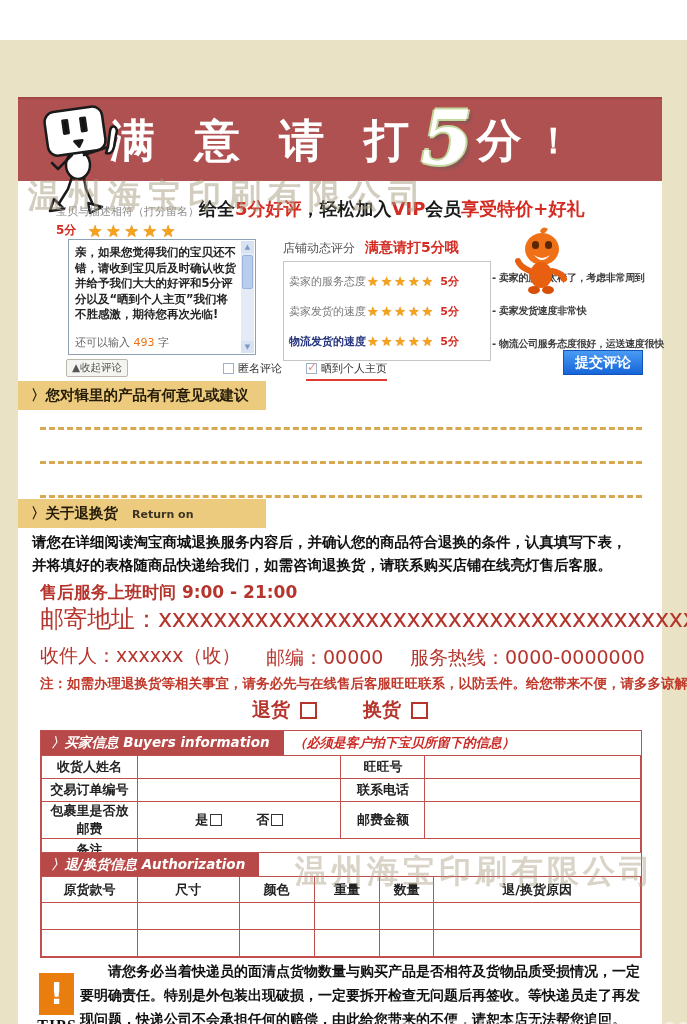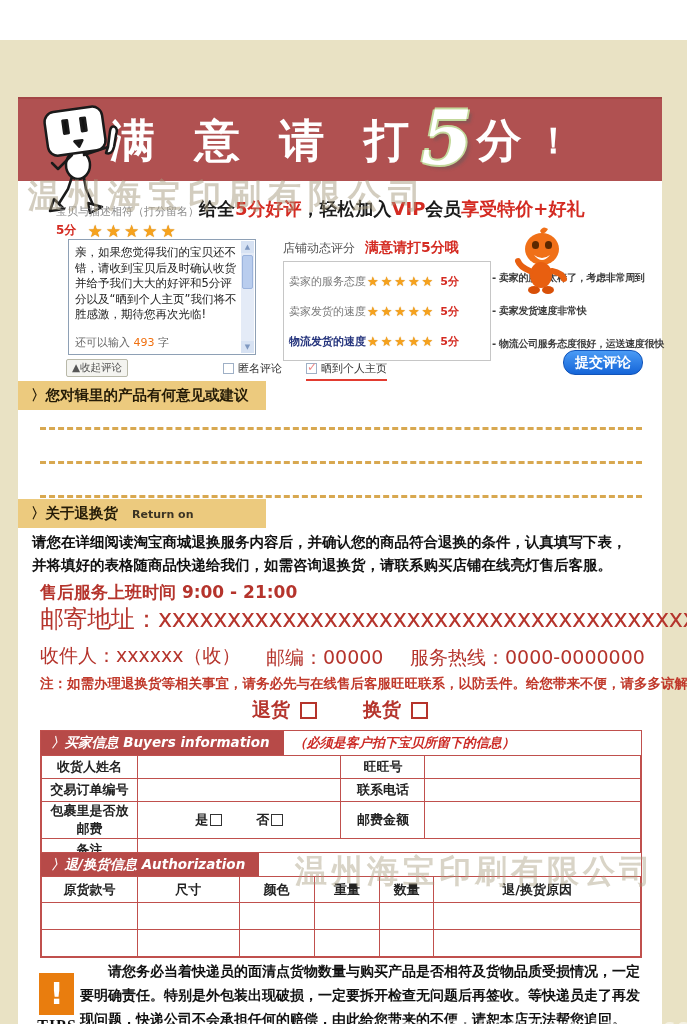--- a/index.html
+++ b/index.html
@@ -28,21 +28,21 @@
   .promo b { font-size:18px; color:#1a1a1a; }
   .promo b.red { color:#d42b22; }
 
   .score-row { position:absolute; left:38px; top:124px; }
   .score-label { font-size:12px; font-weight:bold; color:#d42b22; vertical-align:3px; }
   .stars { color:#f6a21d; text-shadow:0 0 1px #c97a00; }
   .stars.big { font-size:17px; letter-spacing:3px; margin-left:6px; }
 
   
   .review-box { position:absolute; left:50px; top:142px; width:188px; height:116px; border:1px solid #8ea0b5; background:#fff; }
-  .review-text { position:absolute; left:6px; top:5px; right:17px; font-size:11.5px; line-height:15.5px; font-weight:400; color:#222; }
+  .review-text { position:absolute; left:6px; top:5px; right:17px; font-size:11.5px; line-height:15.5px; font-weight:700; color:#222; }
   .remaining { position:absolute; left:6px; bottom:4px; font-size:11px; color:#666; }
   .remaining .cnt { color:#f07010; }
   .scrollbar { position:absolute; top:1px; right:1px; bottom:1px; width:13px; background:#e4ebf7; }
   .sb-arrow { position:absolute; left:0; width:13px; height:12px; background:#d7e2f3; color:#7f98c0; font-size:7px; text-align:center; line-height:12px; }
   .sb-up { top:0; } .sb-down { bottom:0; }
   .sb-thumb { position:absolute; left:1px; top:14px; width:11px; height:34px; background:#b9cdee; border:1px solid #9cb4dd; border-radius:2px; }
 
   .collapse-btn { position:absolute; left:48px; top:262px; font-size:10.5px; color:#555; background:#f4f4f0; border:1px solid #b9b9a9; border-radius:2px; padding:1px 5px; }
   .cb-row { position:absolute; top:264px; font-size:11px; color:#333; white-space:nowrap; }
   .cb-anon { left:205px; }
@@ -57,21 +57,21 @@
   .rating-box { position:absolute; left:265px; top:164px; width:208px; height:100px; border:1px solid #c6c6c6; background:#fff;
                 display:flex; flex-direction:column; justify-content:space-around; padding:4px 5px; }
   .r-row { display:flex; align-items:center; white-space:nowrap; }
   .r-name { font-size:11px; color:#777; width:78px; }
   .r-row.hl .r-name { color:#26357d; font-weight:bold; }
   .r-stars { font-size:13px; letter-spacing:2px; margin-right:5px; }
   .r-score { font-size:11px; font-weight:bold; color:#d42b22; }
   .comments { position:absolute; left:474px; top:164px; height:100px; display:flex; flex-direction:column; justify-content:space-around; }
   .c-row { font-size:10px; font-weight:bold; color:#3d3d3d; white-space:nowrap; letter-spacing:-0.3px; }
   .submit-btn { position:absolute; left:545px; top:253px; width:80px; height:25px; background:linear-gradient(#4a9bf5,#1565d8); border:1px solid #1254b8;
-                border-radius:12px; color:#fff; font-weight:bold; font-size:14px; text-align:center; line-height:23px; }
+                border-radius:0; color:#fff; font-weight:bold; font-size:14px; text-align:center; line-height:23px; }
 
   
   .sec-bar { position:absolute; left:0; width:248px; height:29px; background:#ecca7e; font-size:14.5px; font-weight:bold; color:#241b07;
              line-height:29px; padding-left:13px; white-space:nowrap; }
   .sec1 { top:284px; } .sec2 { top:402px; }
   .sec-en { font-size:11px; margin-left:14px; color:#3c3424; }
   .dash { position:absolute; left:22px; width:602px; border-top:3px dashed #d8a850; }
   .d1 { top:330px; } .d2 { top:364px; } .d3 { top:398px; }
 
   

